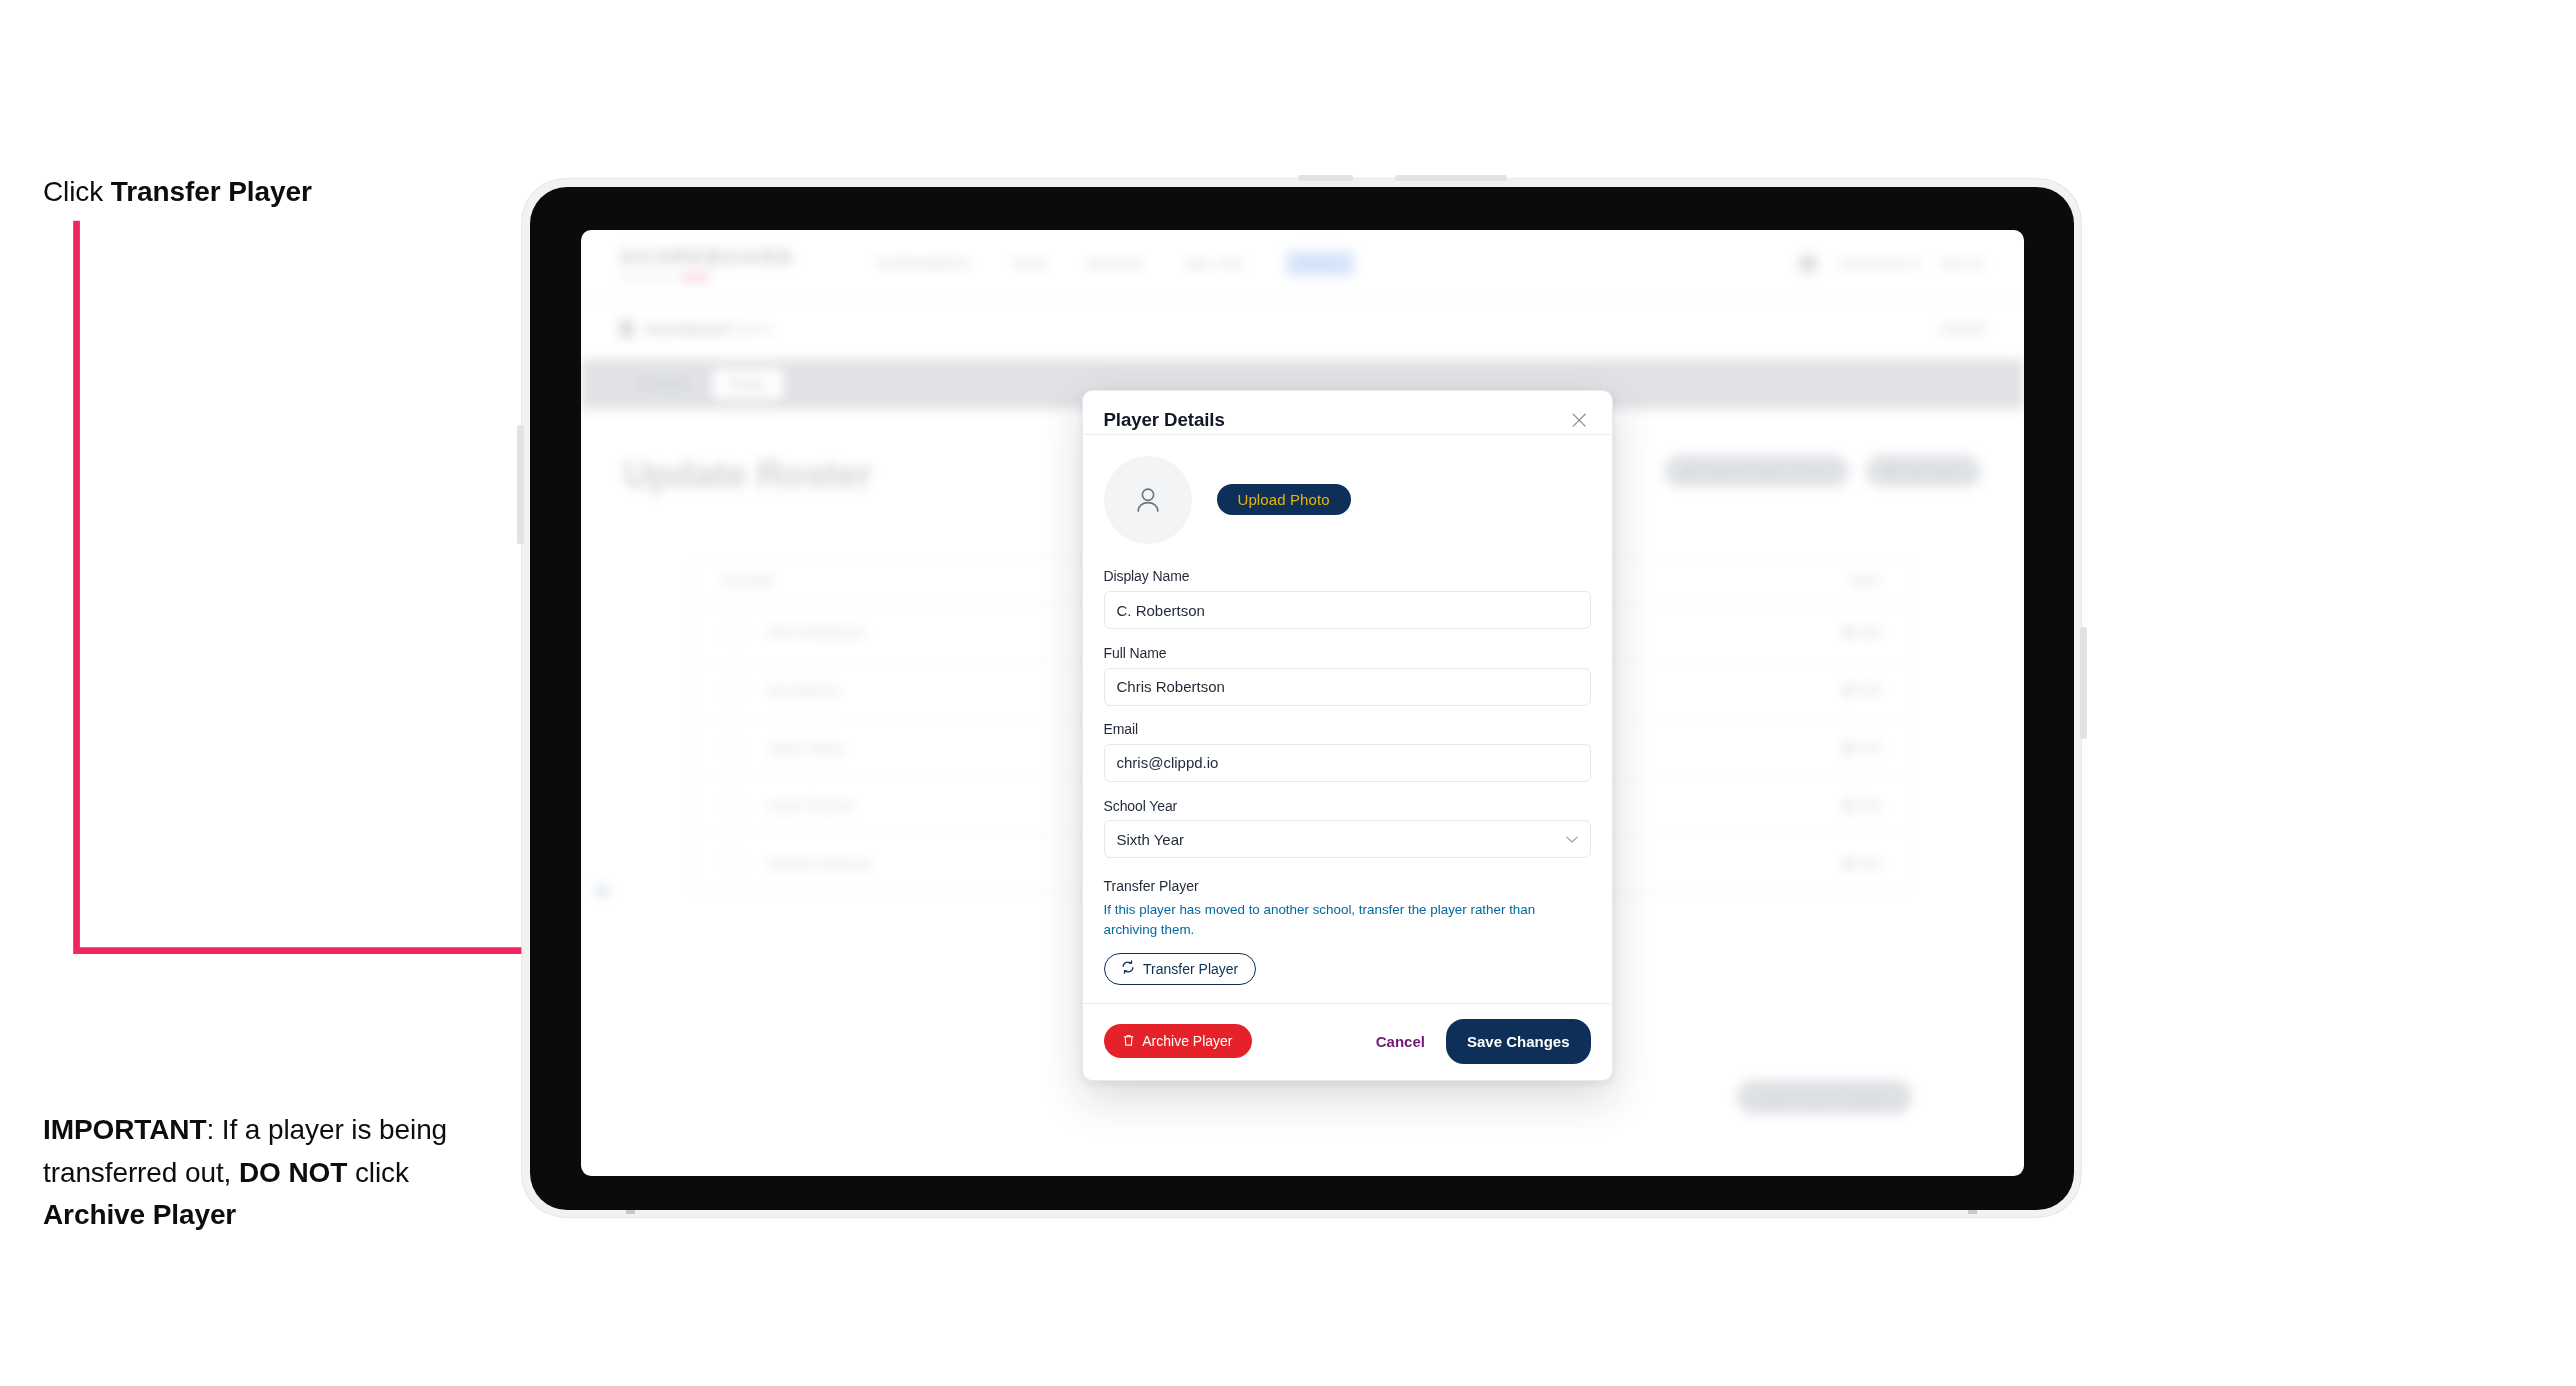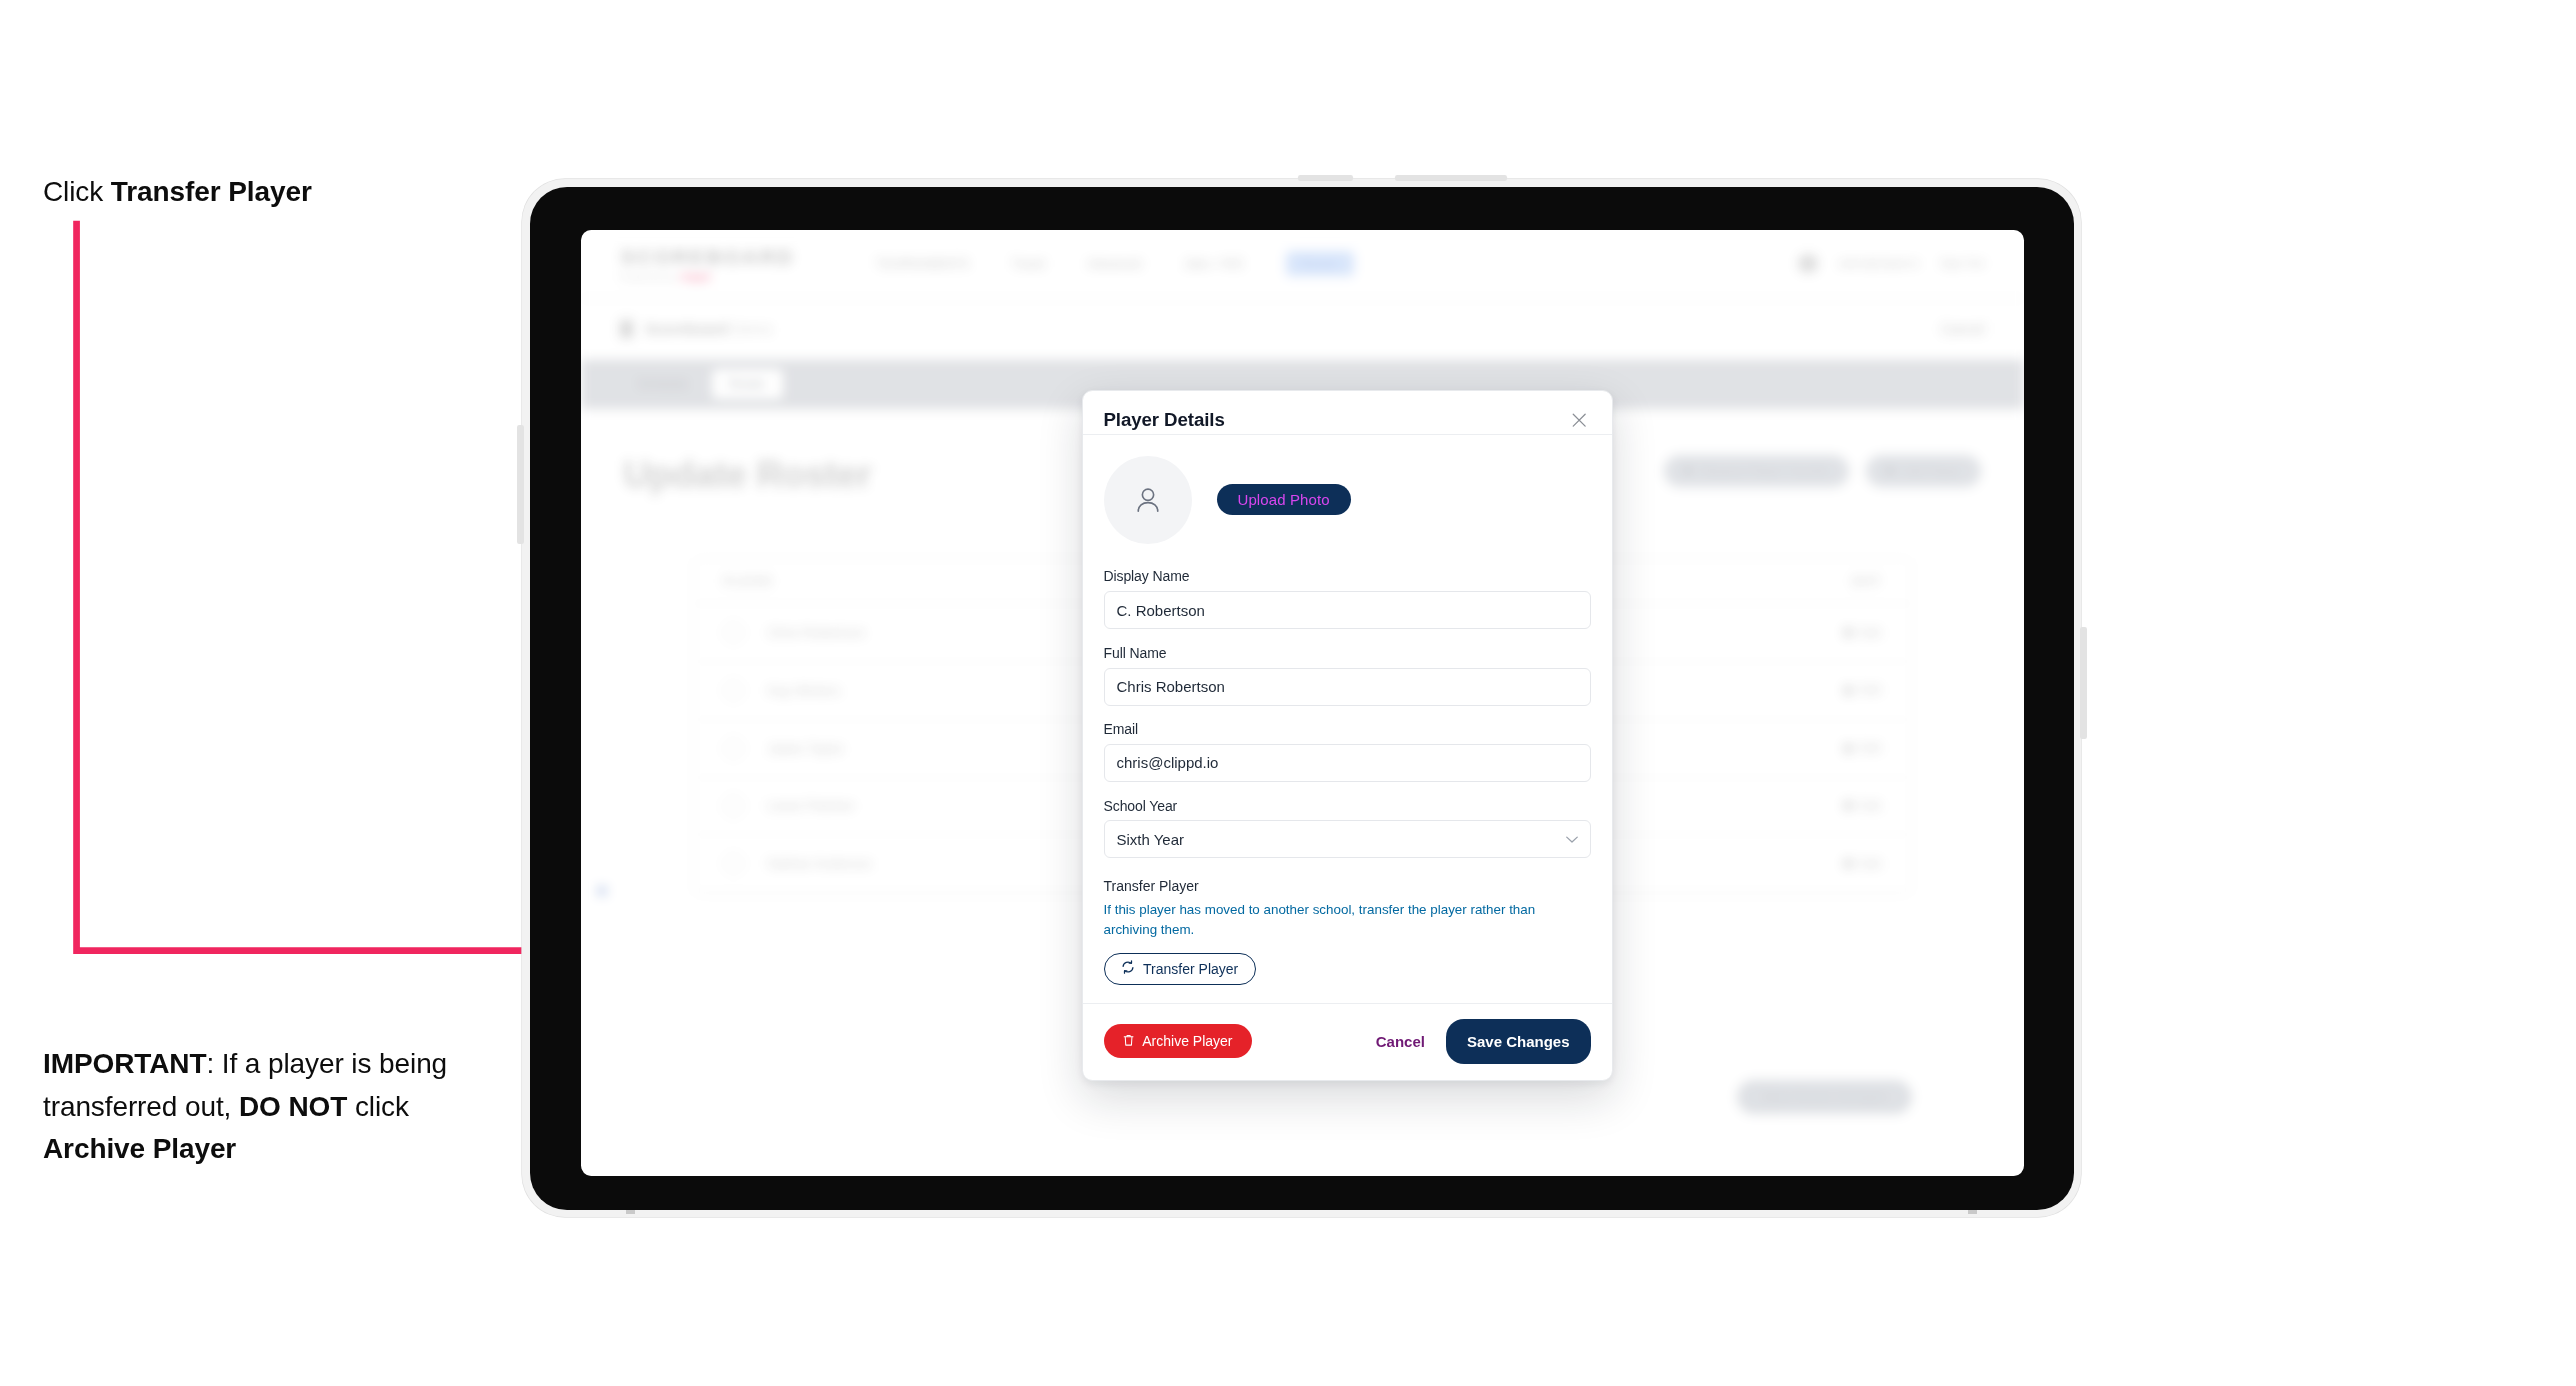--- a/index.html
+++ b/index.html
@@ -28,21 +28,21 @@
     line-height: 1.35;
     color: #0d0d0d;
     letter-spacing: -0.1px;
     white-space: nowrap;
   }
   .annot-top .b { font-weight: 700; }
 
   .annot-bottom {
     position: absolute;
     left: 43px;
-    top: 1043px;
+    top: 1109px;
     width: 448px;
     font-size: 28px;
     line-height: 1.52;
     color: #0d0d0d;
     letter-spacing: -0.1px;
   }
   .annot-bottom .b { font-weight: 700; }
 
   
   .arrow-svg {
@@ -194,21 +194,21 @@
   .close-btn svg { display: block; }
 
   .modal-body { padding: 21px 21px 18px 21px; }
 
   .photo-row { display: flex; align-items: center; gap: 25px; margin-bottom: 24.6px; }
   .avatar-circle {
     width: 88px; height: 88px; border-radius: 50%;
     background: #f3f4f6; display: flex; align-items: center; justify-content: center; flex: none;
   }
   .upload-btn {
-    background: #0d2f58; color: #d946ef; font-size: 15px; font-weight: 500;
+    background: #0d2f58; color: #eab308; font-size: 15px; font-weight: 500;
     border: none; border-radius: 18px; padding: 7px 21px; cursor: pointer;
     font-family: "Liberation Sans", sans-serif; letter-spacing: 0.1px;
   }
 
   .field { margin-bottom: 15.7px; }
   .field-label { font-size: 14px; color: #1f2937; font-weight: 500; margin-bottom: 6.7px; letter-spacing: -0.1px; }
   .field-input {
     width: 100%; height: 38px; border: 0.7px solid #e5e7eb; border-radius: 6px;
     background: #ffffff; padding: 0 12px; font-size: 15px; color: #1f2937;
     font-family: "Liberation Sans", sans-serif; outline: none;

